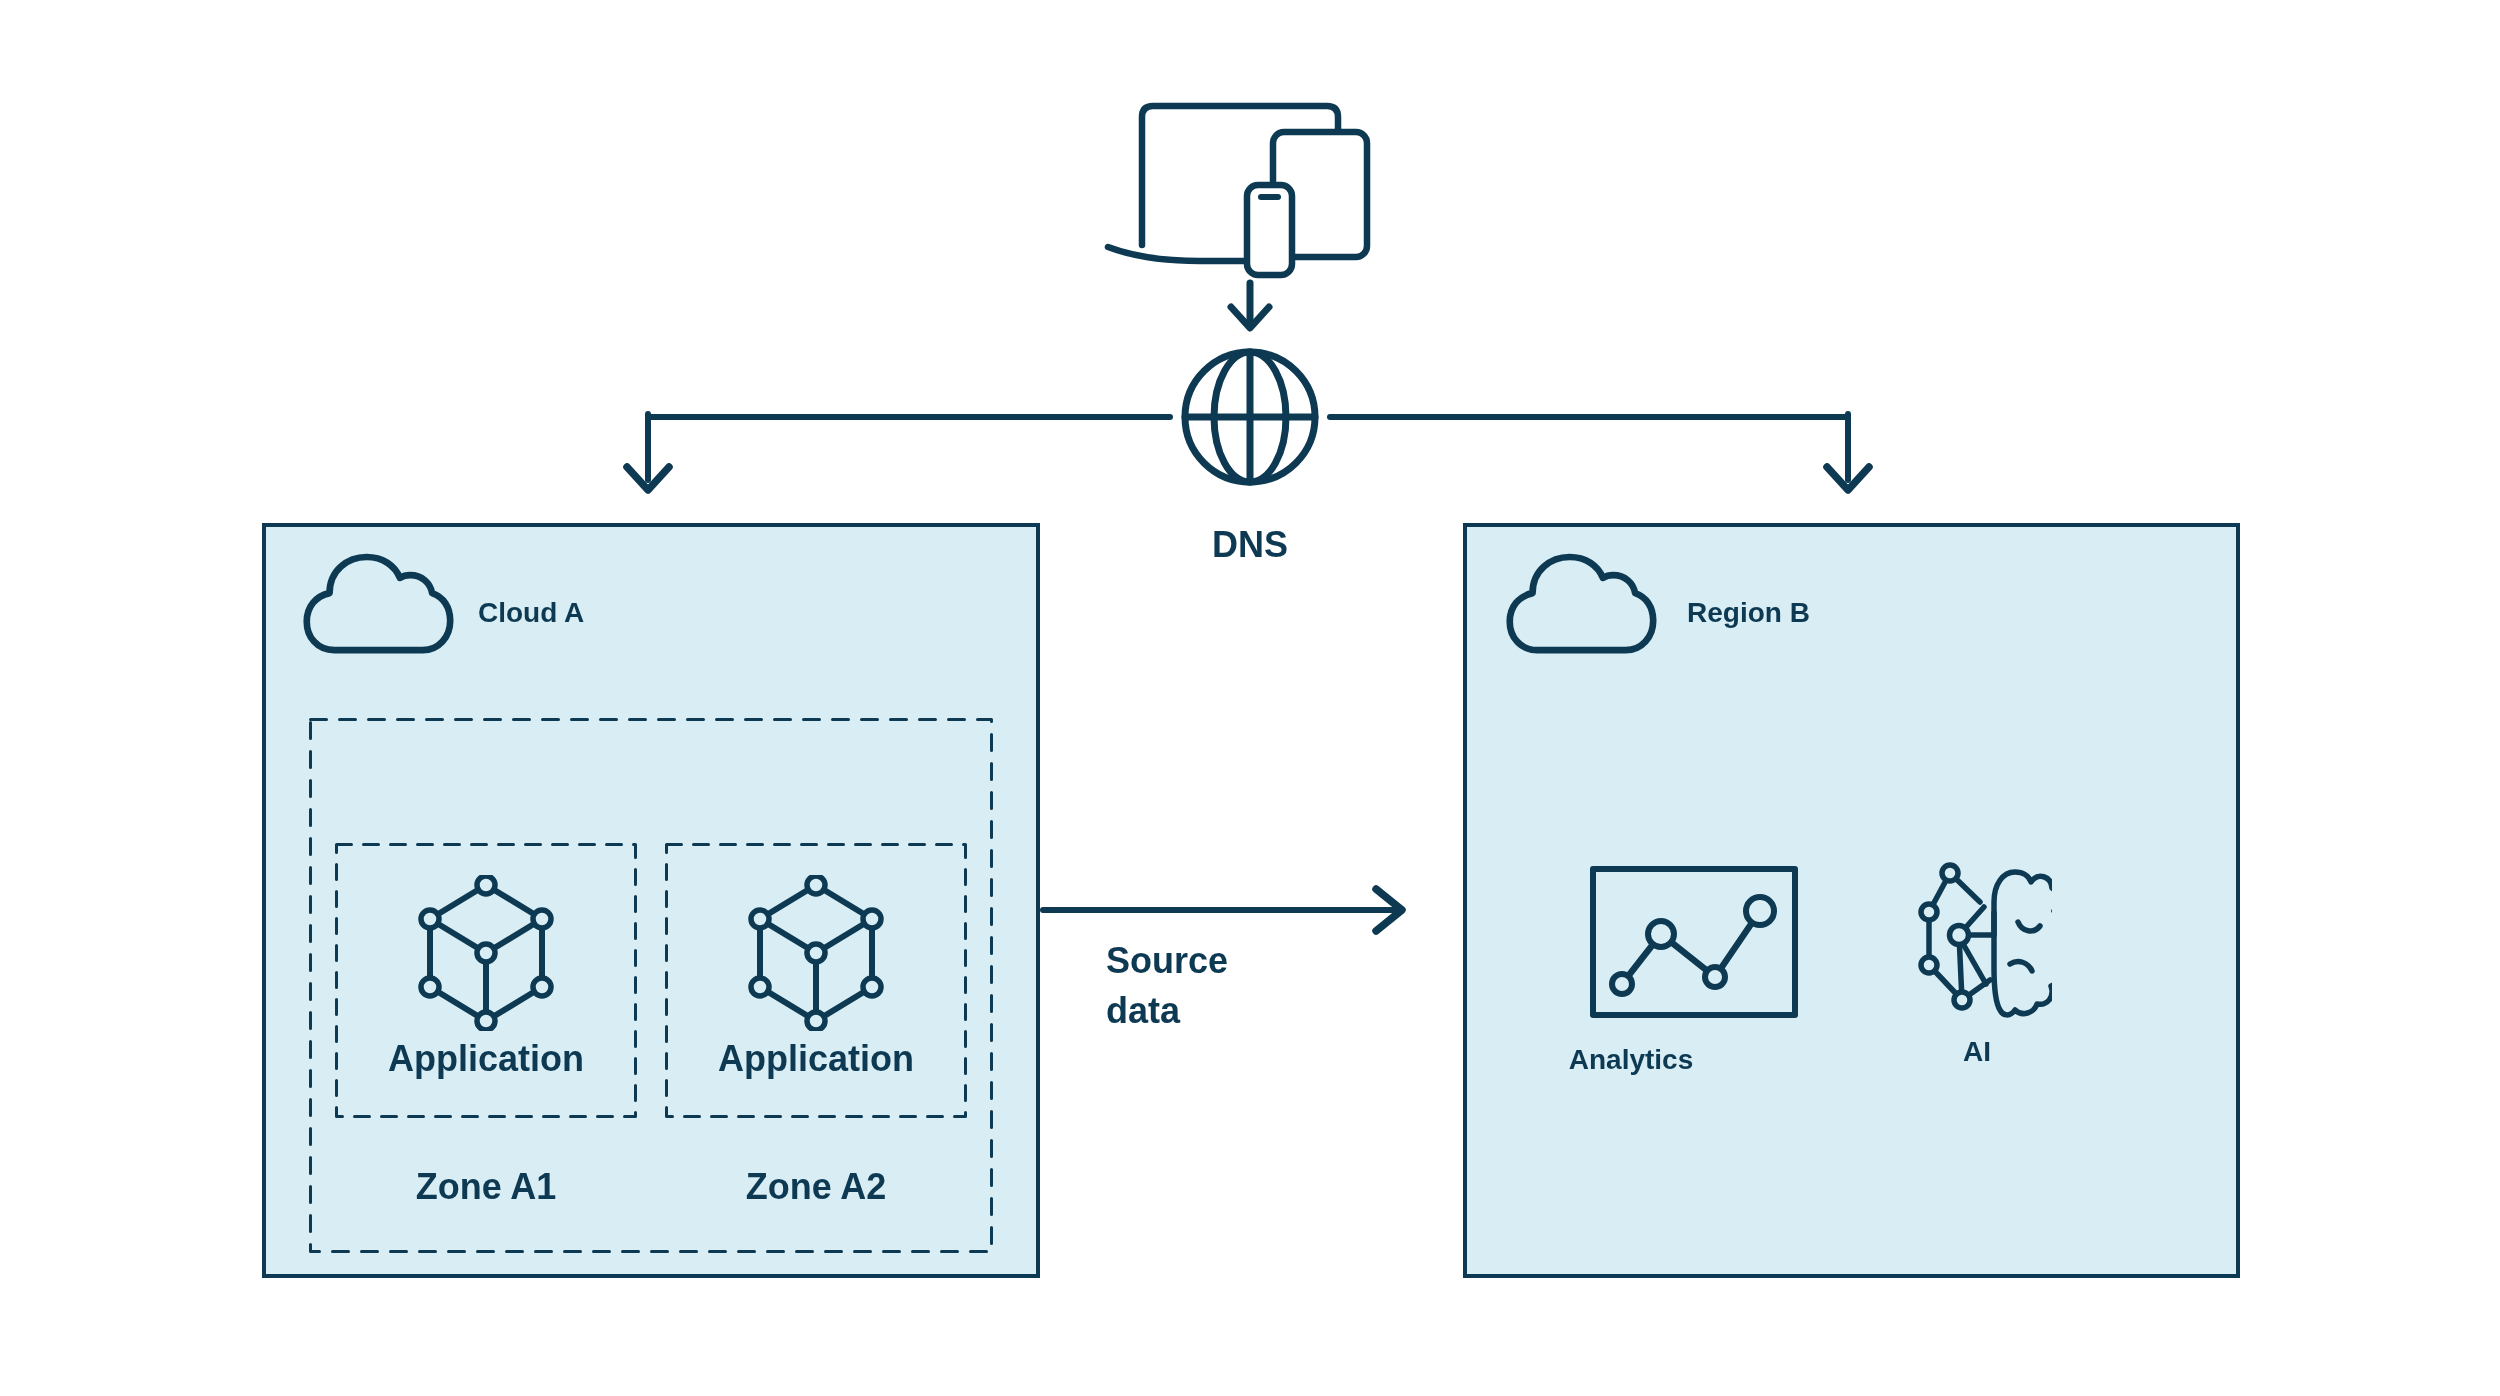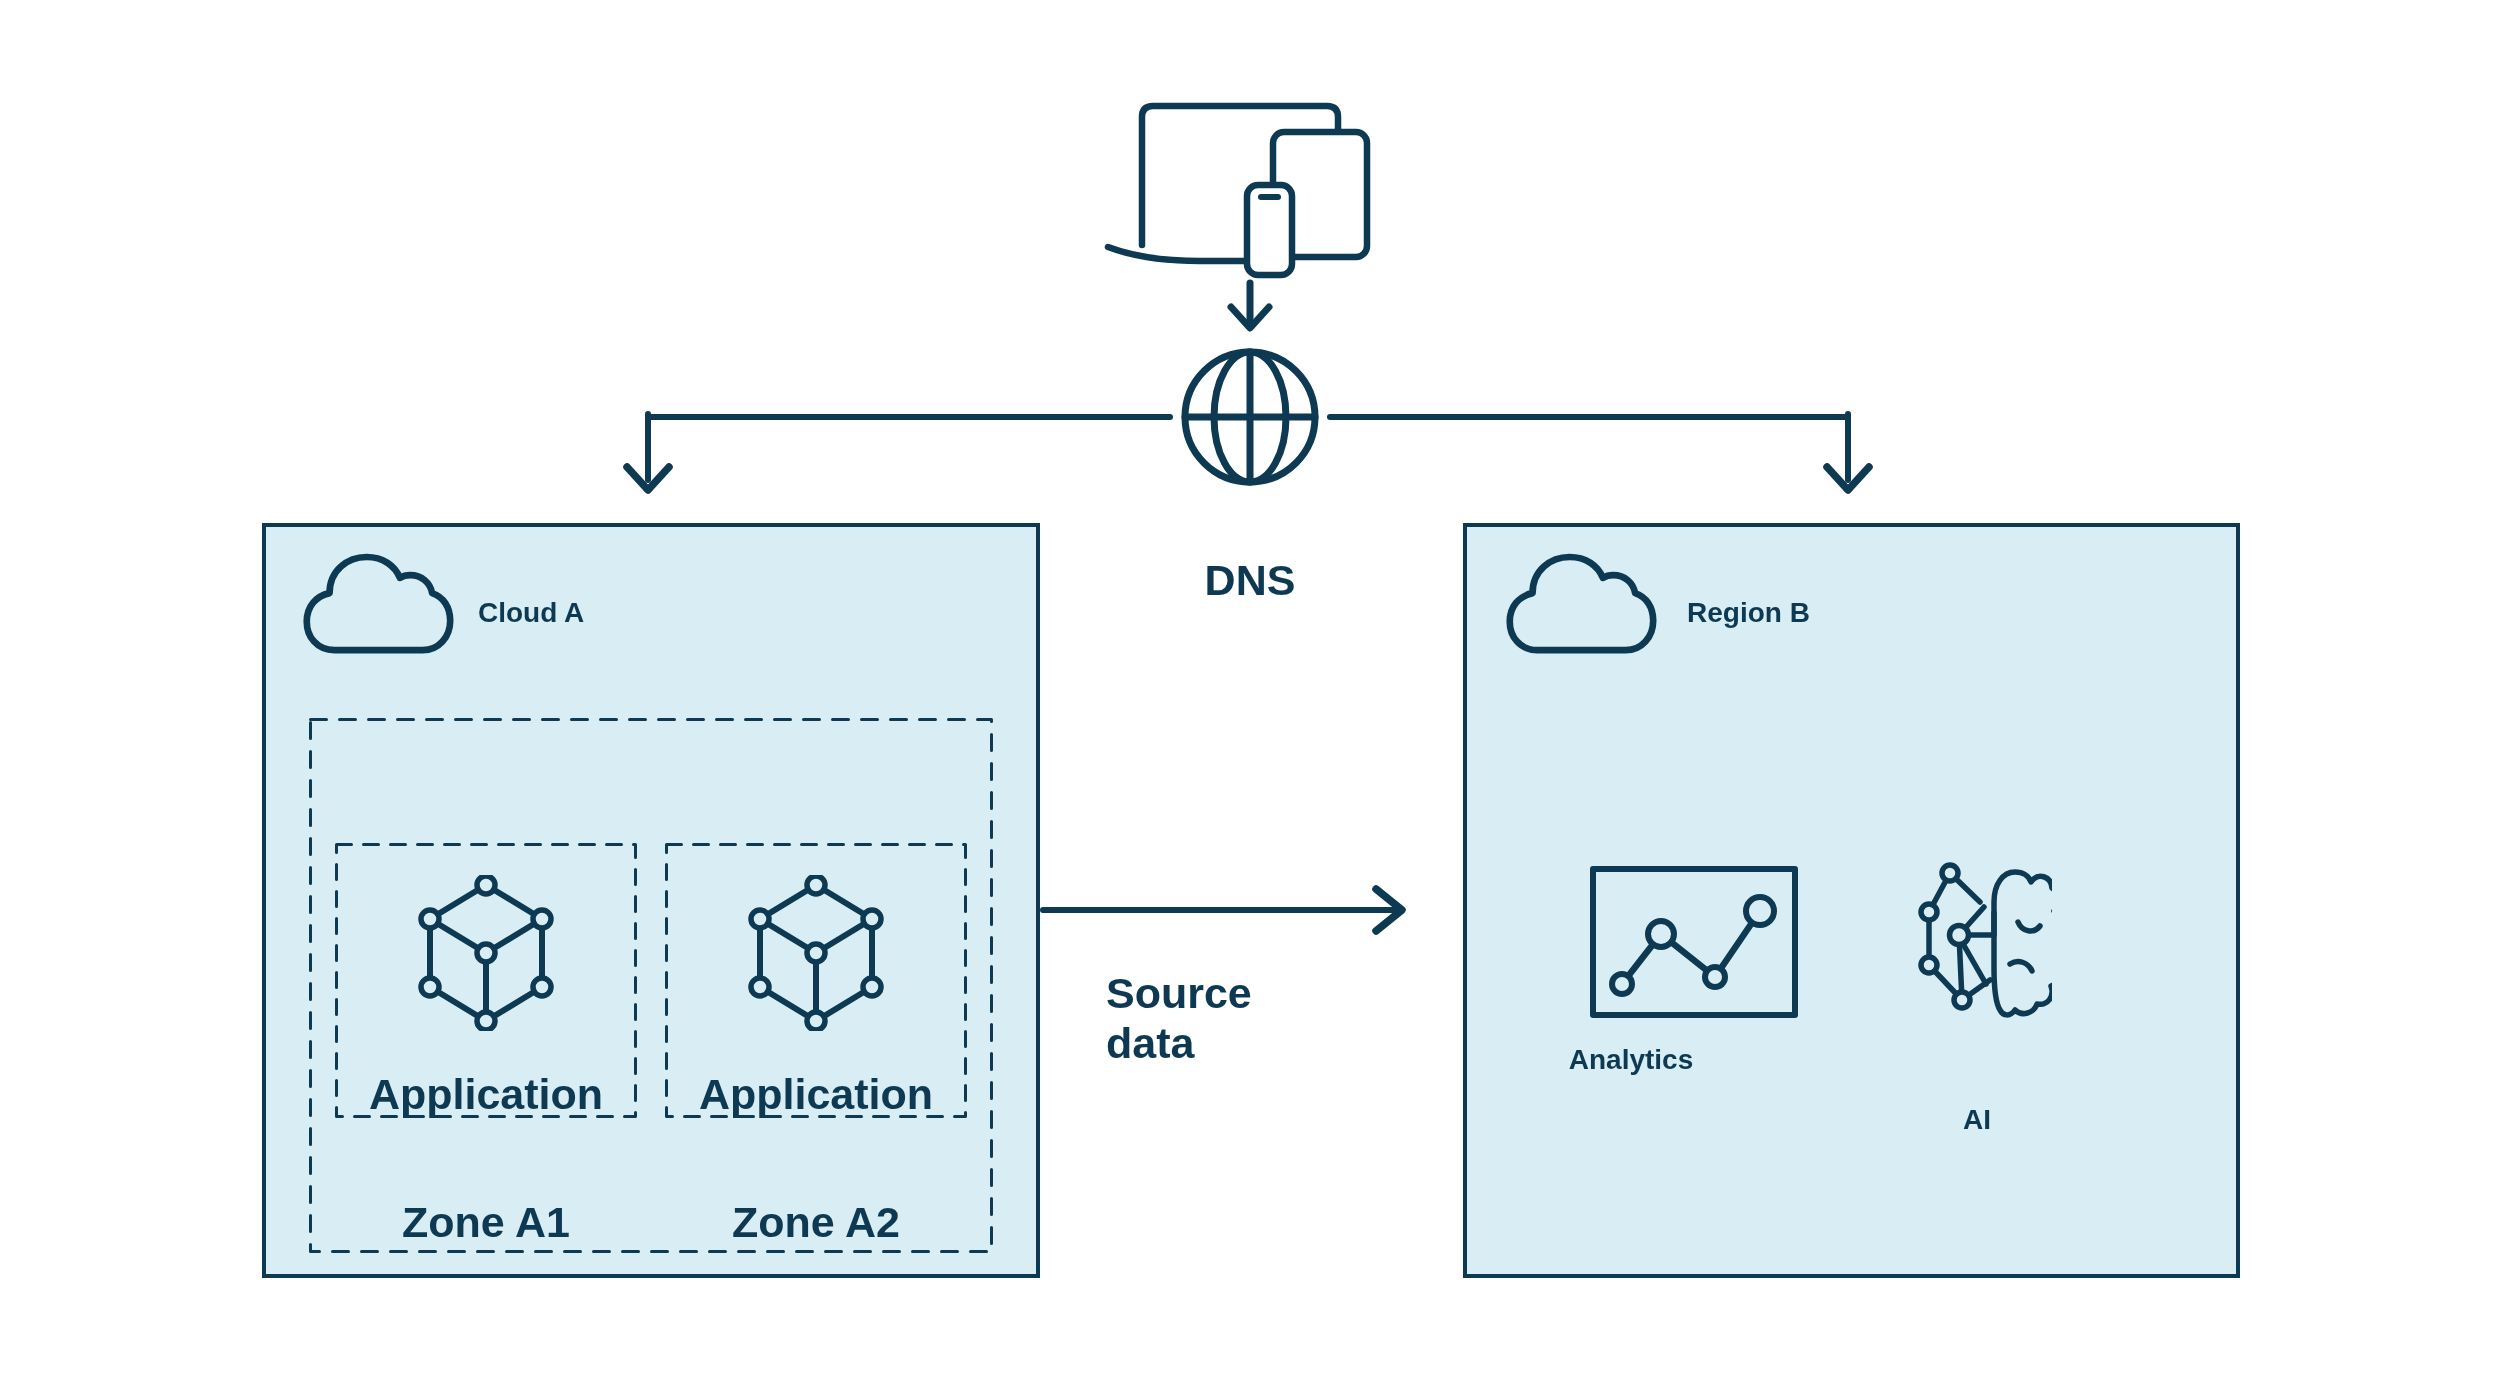--- a/index.html
+++ b/index.html
@@ -19,21 +19,21 @@
     box-sizing:border-box;
   }
   .lbl{
     position:absolute;
     font-weight:700;
     color:#0d3a52;
     line-height:1.15;
     white-space:nowrap;
   }
   .ctr{text-align:center;}
-  .f40{font-size:43px;margin-top:32px;}
+  .f40{font-size:36px;}
   .f42{font-size:28px;}
   svg{display:block;}
   .s{stroke:#0d3a52;fill:none;stroke-linecap:round;stroke-linejoin:round;}
   .nodefill{fill:#d9edf5;}
   .whitefill{fill:#ffffff;}
 </style>
 </head>
 <body>
 
 <div class="stage">
@@ -190,15 +190,15 @@
         <circle cx="57" cy="75" r="9.5"></circle>
       <circle cx="27" cy="105" r="8"></circle>
         <circle cx="60" cy="140" r="8"></circle>
     </g>
     <g class="s" stroke-width="5.5">
       <path d="M98,150 C93,142 92,126 92,108 L92,42 C92,24 101,12 113,12 C121,12 127,16 129,22 C136,12 149,16 150,28 C158,33 159,45 152,51 C161,57 162,71 153,77 C162,83 162,97 153,103 C161,109 159,122 149,126 C153,137 145,146 135,144 C132,153 120,157 113,150 C108,157 101,156 98,150 Z"></path>
       <path d="M116,62 C120,72 132,74 138,66"></path>
       <path d="M108,104 C116,99 126,102 130,111"></path>
     </g>
   </svg>
-  <div class="lbl f42 ctr" style="left:1877px;top:1104px;width:200px;">AI</div>
+  <div class="lbl f42 ctr" style="left:1877px;top:1036px;width:200px;">AI</div>
 
 </div>
 
 </body></html>

